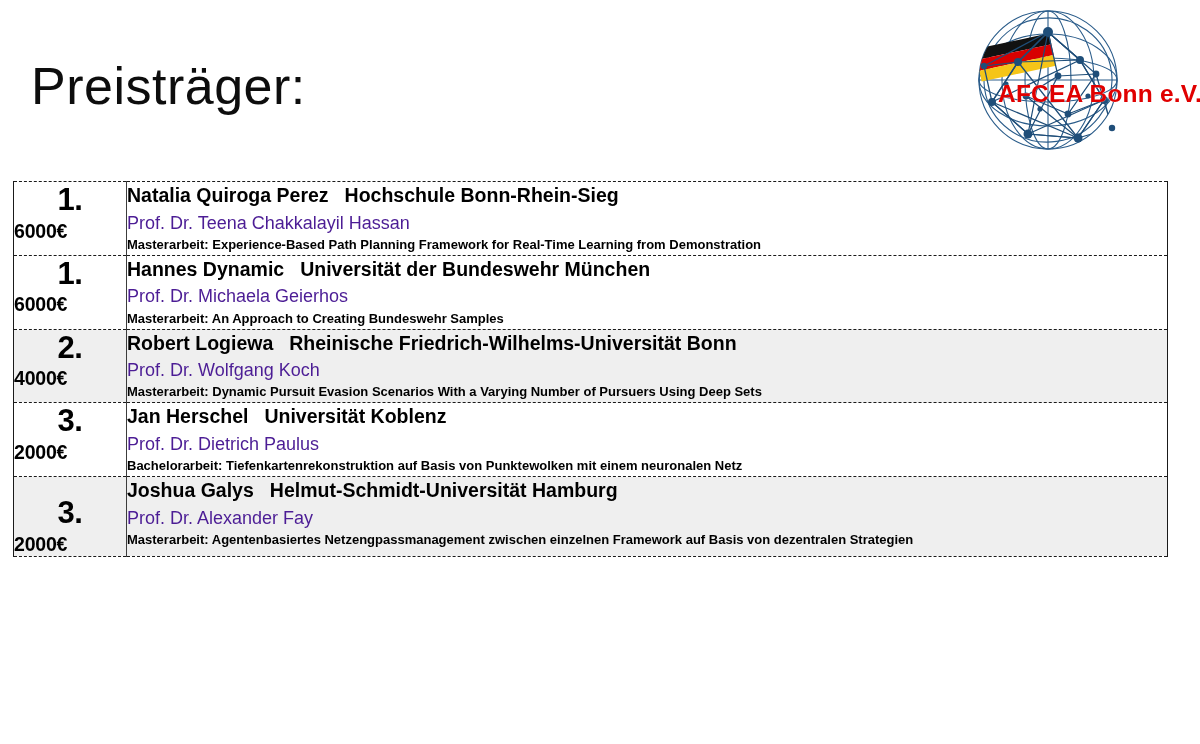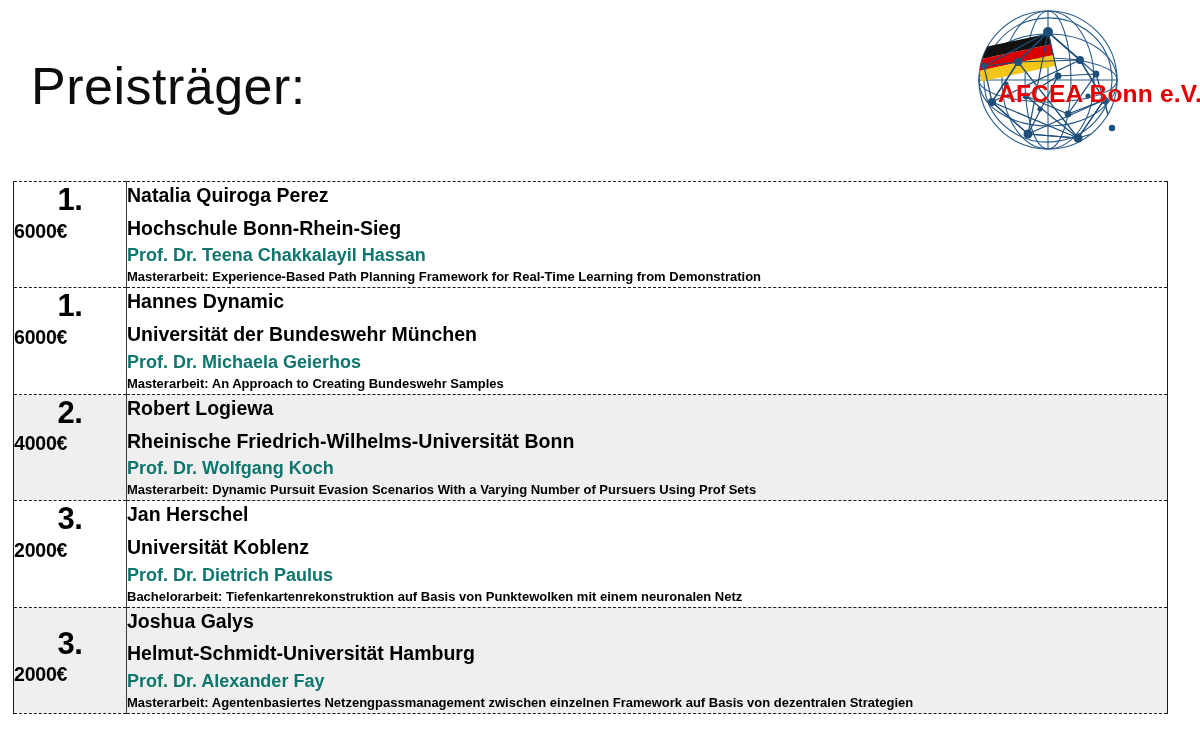--- a/index.html
+++ b/index.html
@@ -94,41 +94,39 @@
     display: block;
     font-size: 19.5px;
     font-weight: bold;
     line-height: 1.25;
     letter-spacing: -0.2px;
   }
 
   .row-head {
     display: flex;
     align-items: baseline;
-    justify-content: space-between;
-    gap: 5px;
-    flex-direction: column;
+    gap: 16px;
   }
   .winner-name {
     font-size: 19.5px;
     font-weight: bold;
     line-height: 1.42;
     white-space: nowrap;
   }
   .university {
     font-size: 19.5px;
     font-weight: bold;
     line-height: 1.42;
     white-space: nowrap;
     text-align: right;
   }
   .supervisor {
     font-size: 18px;
-    font-weight: 700;
-    color: #0f766e;
+    font-weight: 400;
+    color: #4c1d95;
     line-height: 1.45;
     white-space: nowrap;
   }
   .thesis {
     font-size: 13px;
     font-weight: bold;
     line-height: 1.46;
   }
 </style>
 </head>
@@ -232,21 +230,21 @@
       <td class="rank-cell">
         <span class="rank-number">2.</span>
         <span class="rank-amount">4000€</span>
       </td>
       <td class="detail-cell">
         <div class="row-head">
           <span class="winner-name">Robert Logiewa</span>
           <span class="university">Rheinische Friedrich-Wilhelms-Universität Bonn</span>
         </div>
         <div class="supervisor">Prof. Dr. Wolfgang Koch</div>
-        <div class="thesis">Masterarbeit: Dynamic Pursuit Evasion Scenarios With a Varying Number of Pursuers Using Prof Sets</div>
+        <div class="thesis">Masterarbeit: Dynamic Pursuit Evasion Scenarios With a Varying Number of Pursuers Using Deep Sets</div>
       </td>
     </tr>
 
     <tr class="award-row">
       <td class="rank-cell">
         <span class="rank-number">3.</span>
         <span class="rank-amount">2000€</span>
       </td>
       <td class="detail-cell">
         <div class="row-head">

